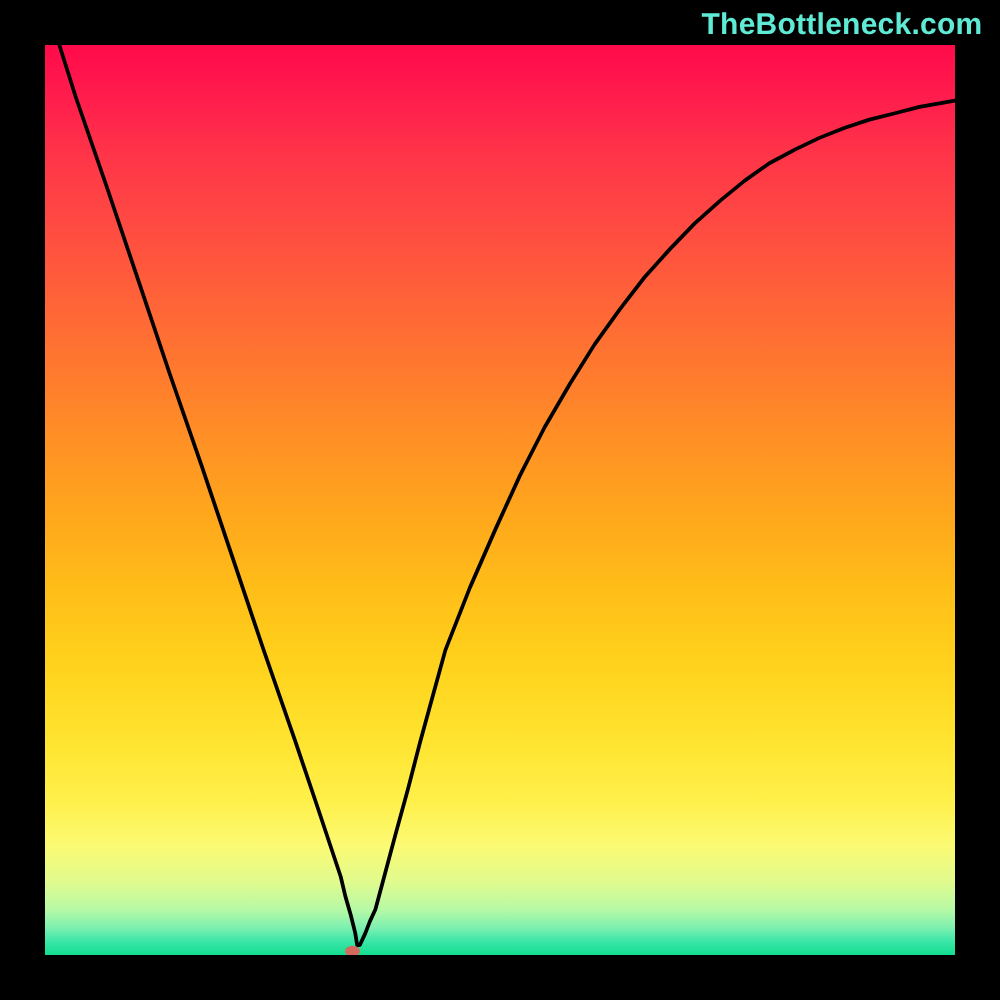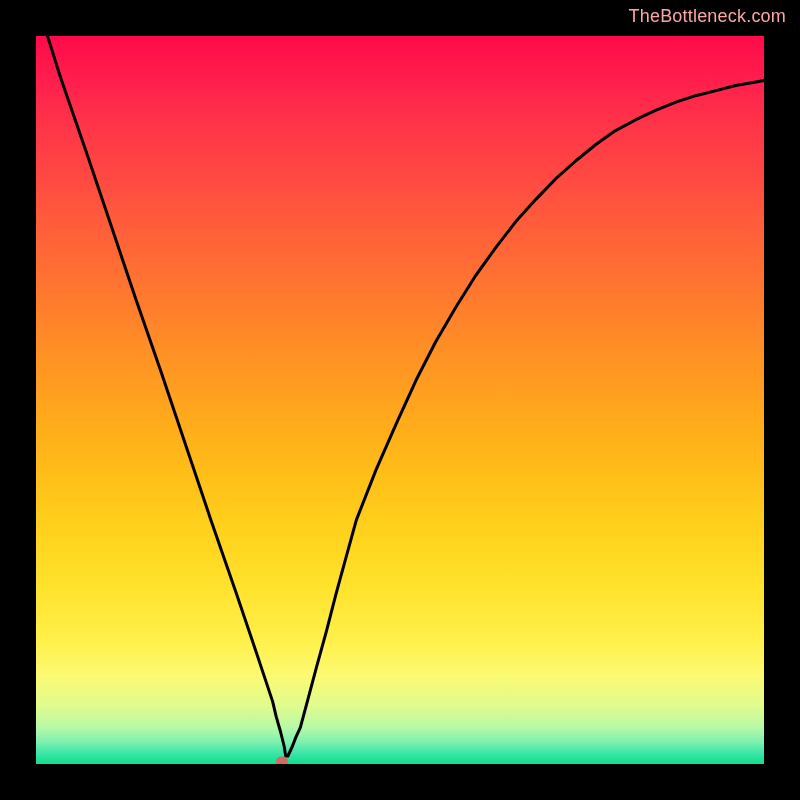--- a/index.html
+++ b/index.html
@@ -46,24 +46,24 @@
       #7df0b0 97%,
       #3be6a8 98.5%,
       #12dd8e 100%
     );
     overflow: hidden;
   }
   .watermark {
     position: absolute;
     top: 6px;
     right: 14px;
-    color: #fca5a5;
-    font-size: 18px;
+    color: #5eead4;
+    font-size: 24px;
     letter-spacing: 0.2px;
-    font-weight: 400;
+    font-weight: 700;
     user-select: none;
   }
   svg.curve {
     position: absolute;
     left: 0;
     top: 0;
     width: 728px;
     height: 728px;
   }
 </style>

